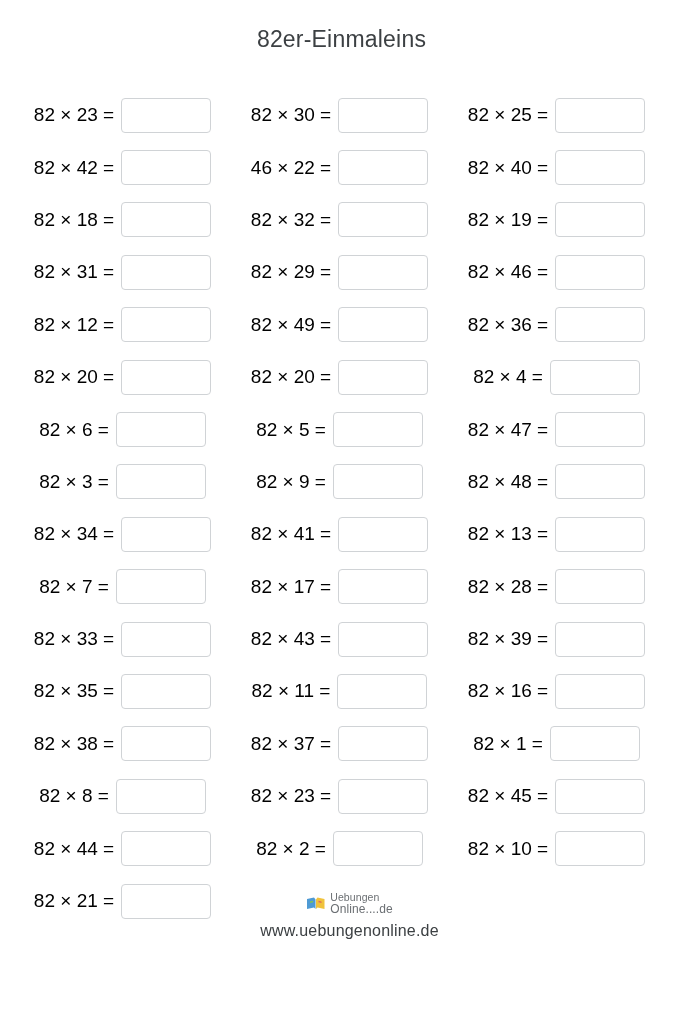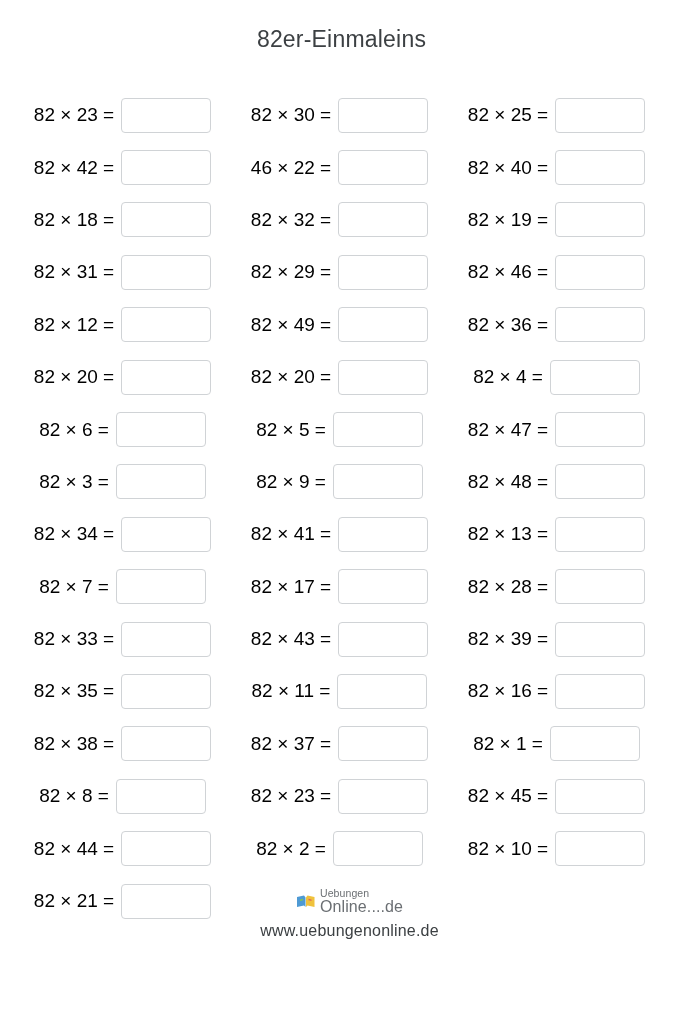--- a/index.html
+++ b/index.html
@@ -82,21 +82,21 @@
     text-align: left;
     line-height: 1.02;
   }
   .logo-text .l1 {
     font-size: 10.5px;
     color: #6b6f73;
     display: block;
     letter-spacing: 0.1px;
   }
   .logo-text .l2 {
-    font-size: 16px;
+    font-size: 12px;
     color: #6b6f73;
     display: block;
     letter-spacing: 0.1px;
   }
   .site-url {
     font-size: 16px;
     color: #3c4043;
     letter-spacing: 0.2px;
   }
 </style>

